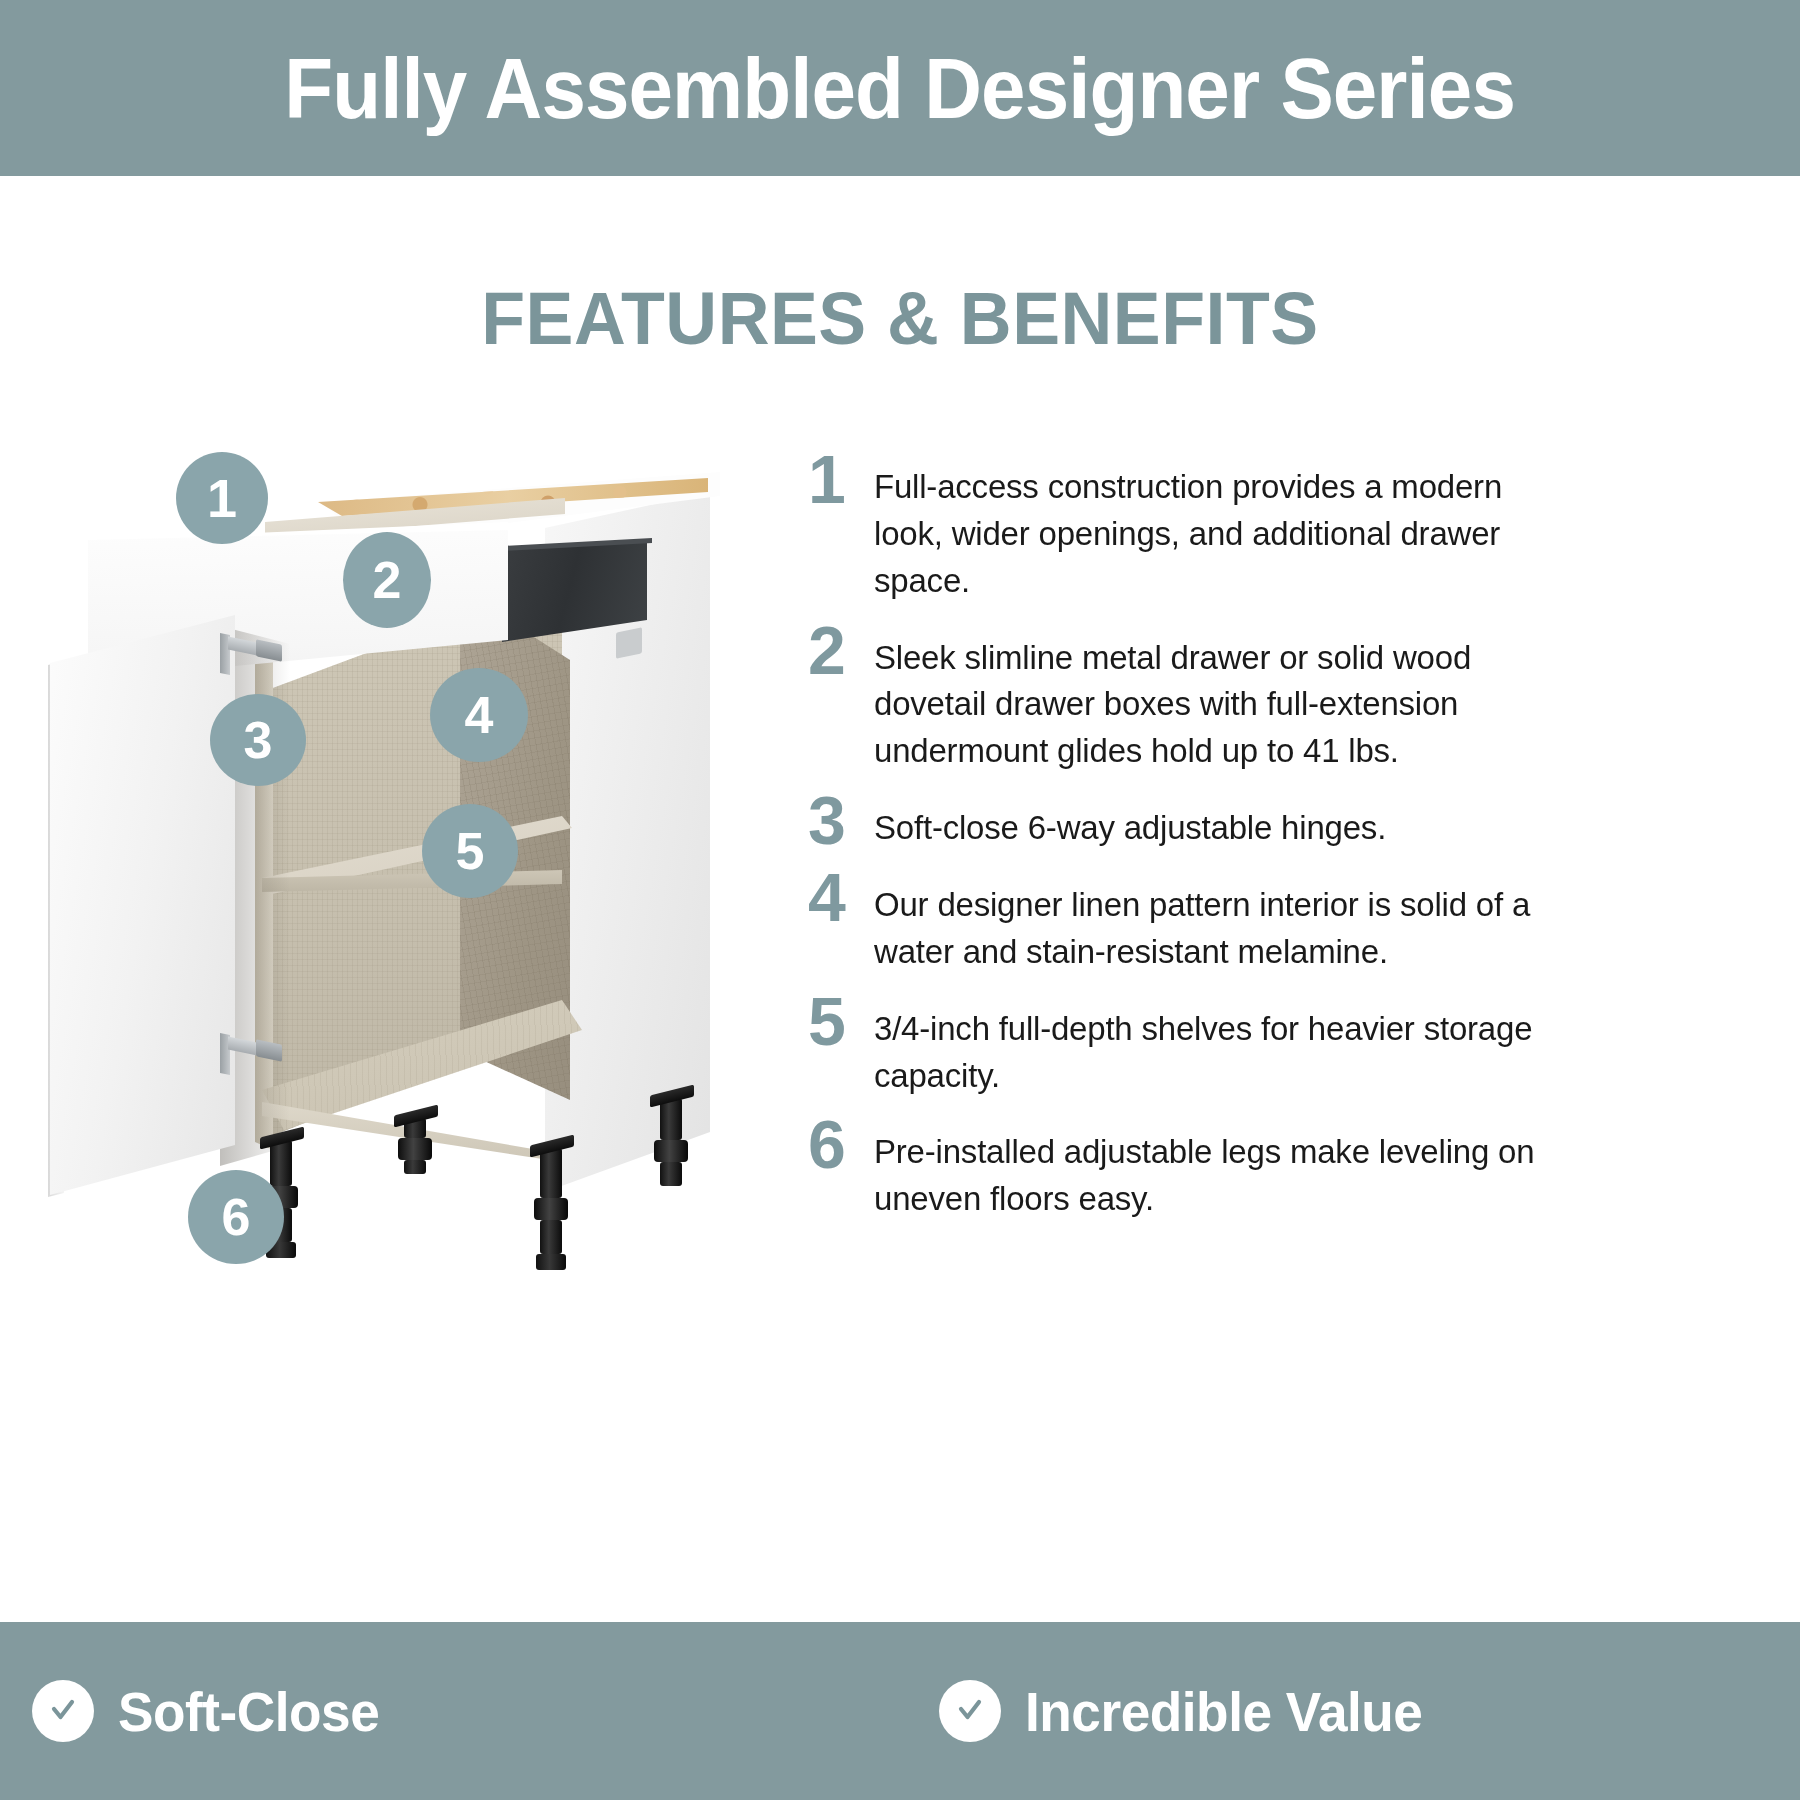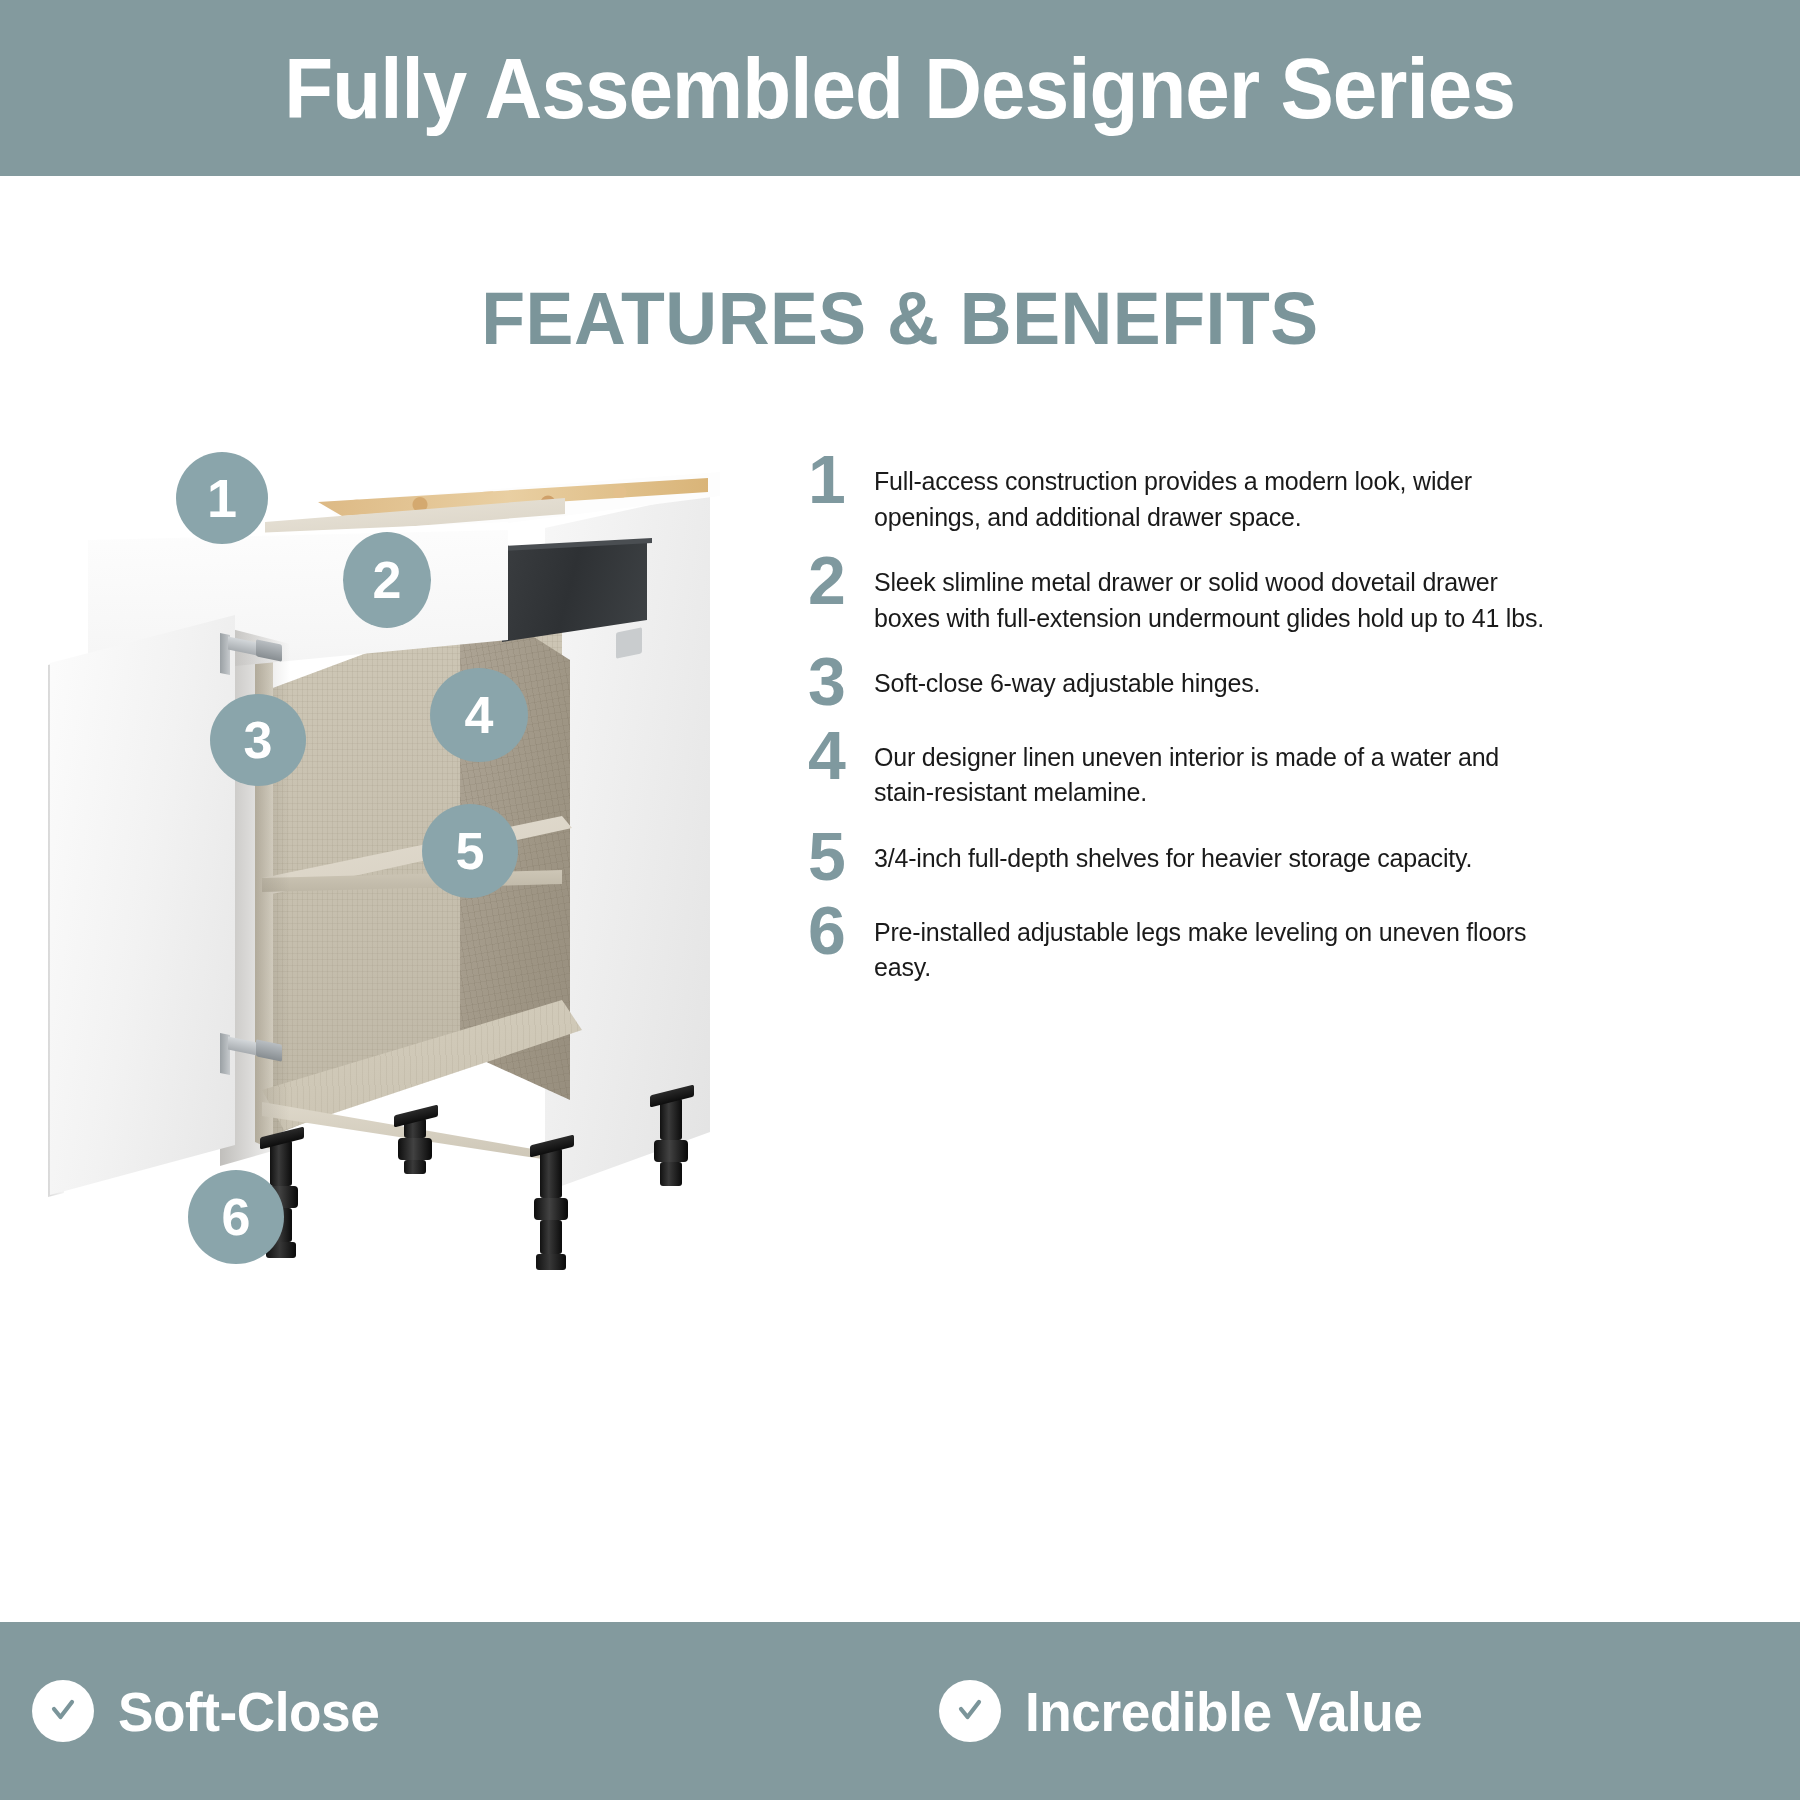--- a/index.html
+++ b/index.html
@@ -247,21 +247,21 @@
     font-family:"Liberation Sans", sans-serif;
     font-weight:bold;
     font-size:68px;
     line-height:0.82;
     text-align:left;
     padding-left:8px;
   }
   .feat-text{
     flex:1;
     color:#1a1a1a;
-    font-size:25px;
+    font-size:33px;
     line-height:1.42;
     letter-spacing:-0.2px;
     padding-top:12px;
   }
 
   
   .footer-bar{
     position:absolute; left:0; top:1622px; width:1800px; height:178px;
     background:#839a9e;
     display:flex; align-items:center;
@@ -402,21 +402,21 @@
     <div class="feat-text">Sleek slimline metal drawer or solid wood dovetail drawer boxes with full-extension undermount glides hold up to 41 lbs.</div>
   </div>
 
   <div class="feat-row">
     <div class="feat-num">3</div>
     <div class="feat-text">Soft-close 6-way adjustable hinges.</div>
   </div>
 
   <div class="feat-row">
     <div class="feat-num">4</div>
-    <div class="feat-text">Our designer linen uneven interior is made of a water and stain-resistant melamine.</div>
+    <div class="feat-text">Our designer linen pattern interior is solid of a water and stain-resistant melamine.</div>
   </div>
 
   <div class="feat-row">
     <div class="feat-num">5</div>
     <div class="feat-text">3/4-inch full-depth shelves for heavier storage capacity.</div>
   </div>
 
   <div class="feat-row">
     <div class="feat-num">6</div>
     <div class="feat-text">Pre-installed adjustable legs make leveling on uneven floors easy.</div>

